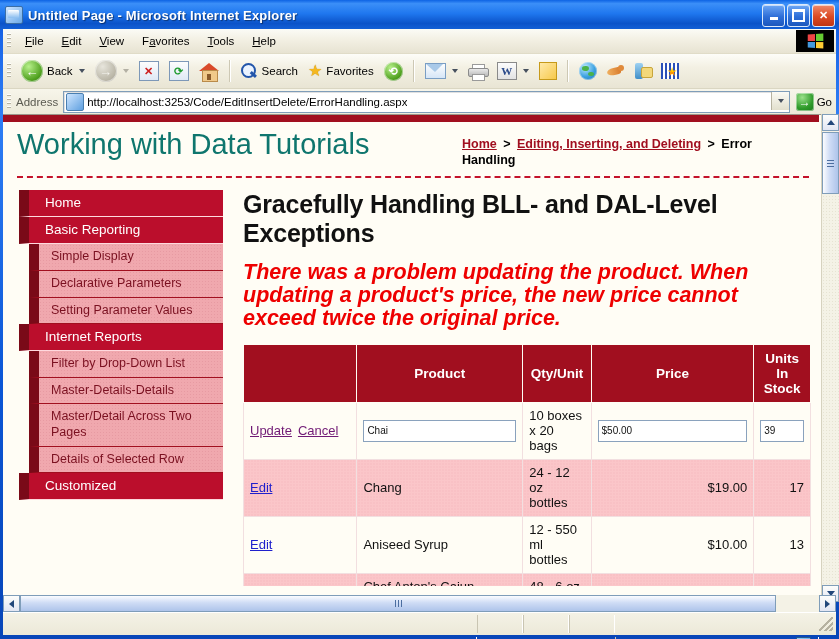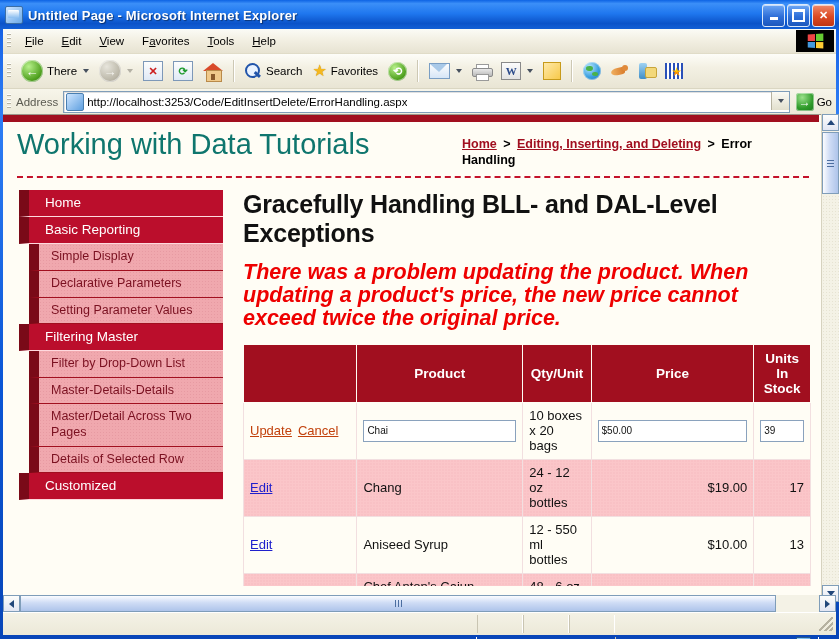--- a/index.html
+++ b/index.html
@@ -272,21 +272,21 @@
     background-image: radial-gradient(#f4b2b7 0.6px, transparent 0.7px);
     background-size: 3px 3px; }
   tr.row-norm td { background:#fffdf5; }
   tr.row-edit td { background:#fffdf5; }
   td.c-cmd { text-align:left; white-space:nowrap; }
   td.c-qty { text-align:left; }
   td.c-price { text-align:right; }
   td.c-units { text-align:right; }
   td.c-prod { text-align:left; }
   a.cmdlink { color:#2020cc; text-decoration:underline; }
-  a.cmdlink.edit-mode { color:#c2410c; text-decoration:underline; margin-right:6px; }
+  a.cmdlink.edit-mode { color:#701a75; text-decoration:underline; margin-right:6px; }
   input.gridbox {
     width: 100%; box-sizing:border-box; height: 22px;
     border: 1px solid #8aa2bd; background:#fff;
     font-family:"Liberation Sans", sans-serif; font-size:10px; color:#111;
     padding: 1px 3px;
   }
 
   
   .vscroll {
     position:absolute; right:0; top:114px; width:17px; height:488px;
@@ -393,21 +393,21 @@
           </div>
       </div>
     </div>
 
     <div class="toolbar">
       <div class="gripper"></div>
       <div class="tb-item">
         <span class="circ green">
             <span class="arrow-w">←</span>
           </span>
-        <span class="tb-label">There</span>
+        <span class="tb-label">Back</span>
         <span class="caret"></span>
       </div>
       <div class="tb-item">
         <span class="circ gray">
             <span class="arrow-w dimtext">→</span>
           </span>
         <span class="caret dim"></span>
       </div>
       <div class="tb-item">
         <span class="sqbtn red">✕</span>
@@ -513,21 +513,21 @@
       <div class="dash-rule"></div>
 
       <div class="body-cols">
 
         <div class="sidebar">
           <div class="nav-top">Home</div>
           <div class="nav-top">Basic Reporting</div>
           <div class="nav-sub">Simple Display</div>
           <div class="nav-sub">Declarative Parameters</div>
           <div class="nav-sub">Setting Parameter Values</div>
-          <div class="nav-top">Filtering Master</div>
+          <div class="nav-top">Internet Reports</div>
           <div class="nav-sub">Filter by Drop-Down List</div>
           <div class="nav-sub">Master-Details-Details</div>
           <div class="nav-sub">Master/Detail Across Two Pages</div>
           <div class="nav-sub">Details of Selected Row</div>
           <div class="nav-top">Customized</div>
         </div>
 
         <div class="main">
           <h2>Gracefully Handling BLL- and DAL-Level Exceptions</h2>
           <div class="err-msg">There was a problem updating the product. When updating a product's price, the new price cannot exceed twice the original price.</div>

